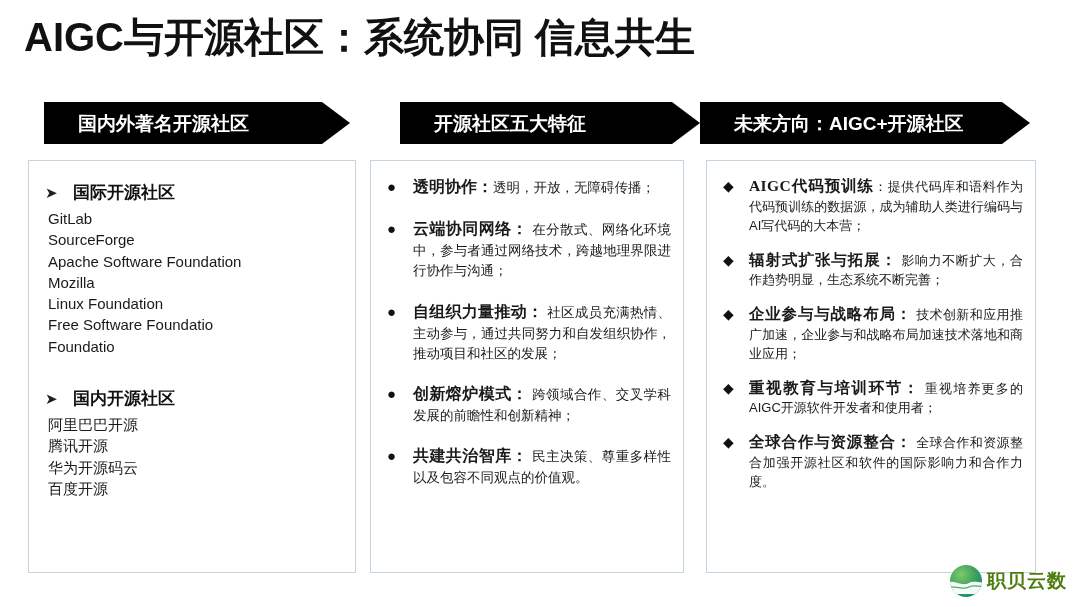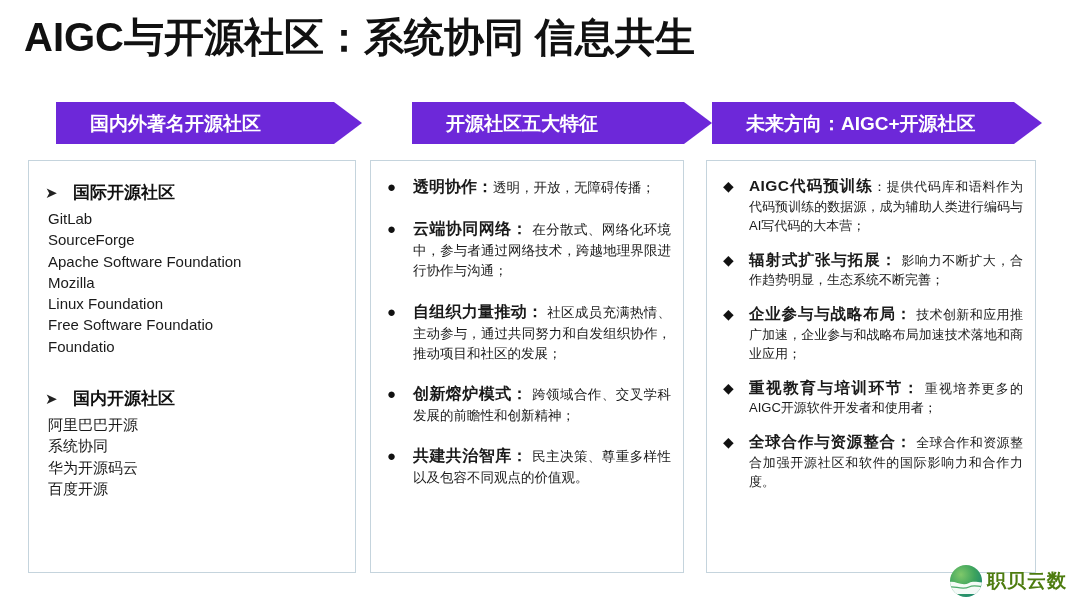--- a/index.html
+++ b/index.html
@@ -25,29 +25,28 @@
     font-weight: bold;
     letter-spacing: 0px;
     color: #111111;
     white-space: nowrap;
   }
 
   
   .banner {
     position: absolute;
     height: 42px;
-    background: #6d28d9;
+    background: #000000;
     display: flex;
     align-items: center;
     color: #ffffff;
     font-size: 19px;
     font-weight: bold;
     box-sizing: border-box;
     clip-path: polygon(0 0, calc(100% - 28px) 0, 100% 50%, calc(100% - 28px) 100%, 0 100%);
-    margin-left: 12px;
   }
   .banner-label {
     padding-left: 34px;
     white-space: nowrap;
     line-height: 1;
   }
   #banner-1 { left: 44px;  top: 102px; width: 306px; }
   #banner-2 { left: 400px; top: 102px; width: 300px; }
   #banner-3 { left: 700px; top: 102px; width: 330px; }
   #banner-3 .banner-label { }
@@ -111,20 +110,21 @@
   .bullet-body {
     flex: 1 1 auto;
     font-size: 13.5px;
     line-height: 1.5;
     color: #1a1a1a;
     text-align: justify;
   }
   .bullet-title {
     font-weight: bold;
     font-size: 16px;
+    font-family: Liberation Serif, serif;
   }
   #col-box-2 .bullet-row { margin-bottom: 18px; }
   #col-box-3 .bullet-row { margin-bottom: 13px; }
   #col-box-3 .bullet-mark { font-size: 14px; }
   #col-box-3 .bullet-body { font-size: 13px; line-height: 1.46; }
   #col-box-3 .bullet-title { font-size: 15.5px; letter-spacing: 0.4px; }
 
   
   .logo {
     position: absolute;
@@ -194,21 +194,21 @@
 
     <div class="c1-gap"></div>
 
     <div class="c1-group">
       <div class="c1-head">
         <span class="arrow-bullet">➤</span>
         <span>国内开源社区</span>
       </div>
       <div class="c1-items">
         <div class="c1-item">阿里巴巴开源</div>
-        <div class="c1-item">系统协同</div>
+        <div class="c1-item">腾讯开源</div>
         <div class="c1-item">华为开源码云</div>
         <div class="c1-item">百度开源</div>
       </div>
     </div>
 
   </div>
 </div>
 
 <div class="col-box" id="col-box-2">
   <div class="col-inner">

